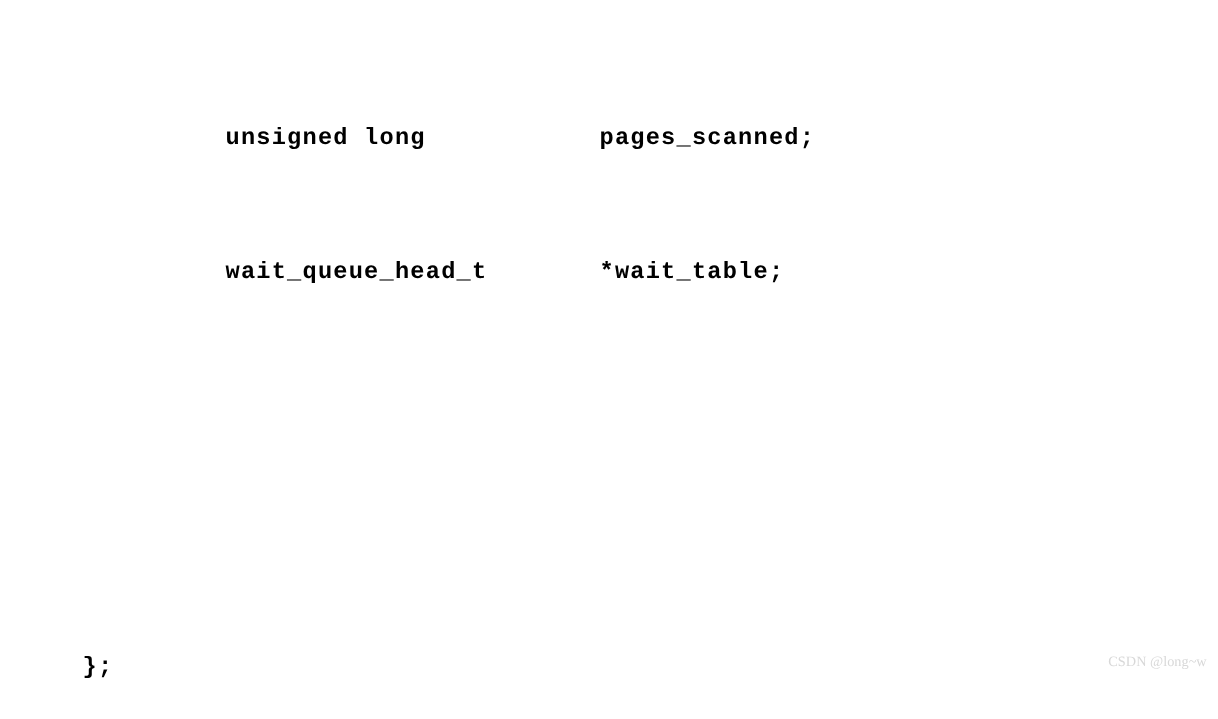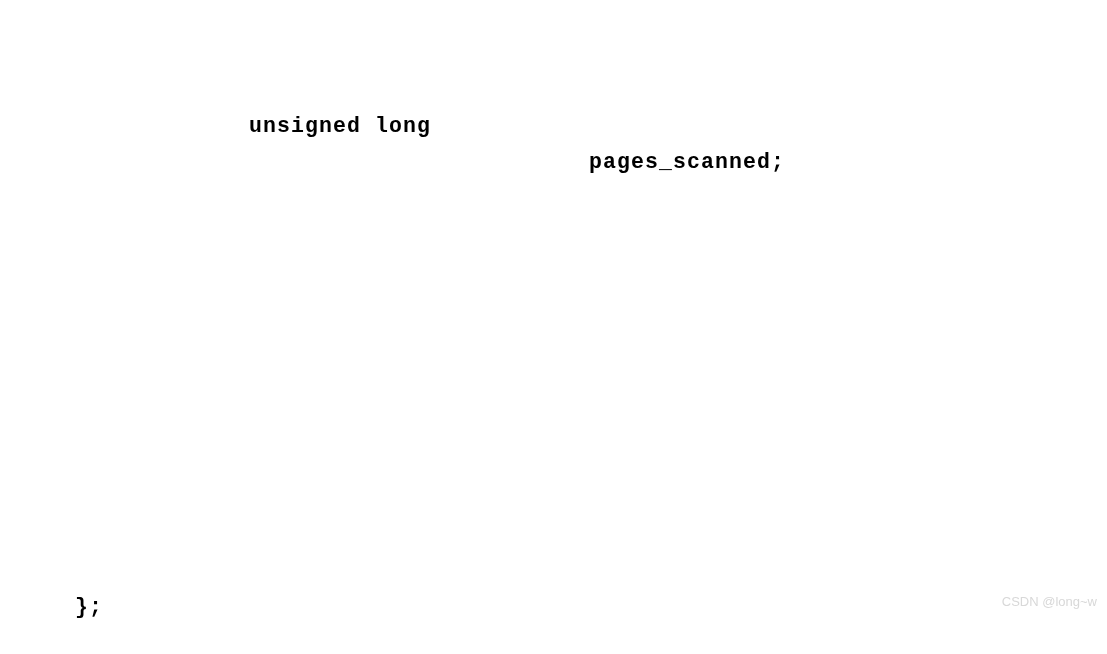--- a/index.html
+++ b/index.html
@@ -35,42 +35,41 @@
       white-space: pre;
       letter-spacing: 1.1px;
     }
     .code-line {
       display: block;
     }
     .type-col {
       display: inline-block;
       width: 340px;
       vertical-align: top;
-      margin-left: 44px;
     }
     .name-col {
       display: inline-block;
       vertical-align: top;
-      margin-top: 36px;
     }
     .watermark {
       position: absolute;
       right: 10px;
       bottom: 45px;
-      font-family: Liberation Sans, sans-serif;
+      font-family: Liberation Serif, serif;
       font-size: 13px;
       color: #d8d8d8;
       letter-spacing: 0px;
     }
   </style>
 </head>
 <body>
 
 <div class="code-block">
   <span class="code-line"><span class="type-col">unsigned long</span><span class="name-col">pages_scanned;</span></span>
+  <span class="code-line"><span class="type-col">wait_queue_head_t</span><span class="name-col">*wait_table;</span></span>
   
   
   
   
   
   
   
   
   
 </div>

